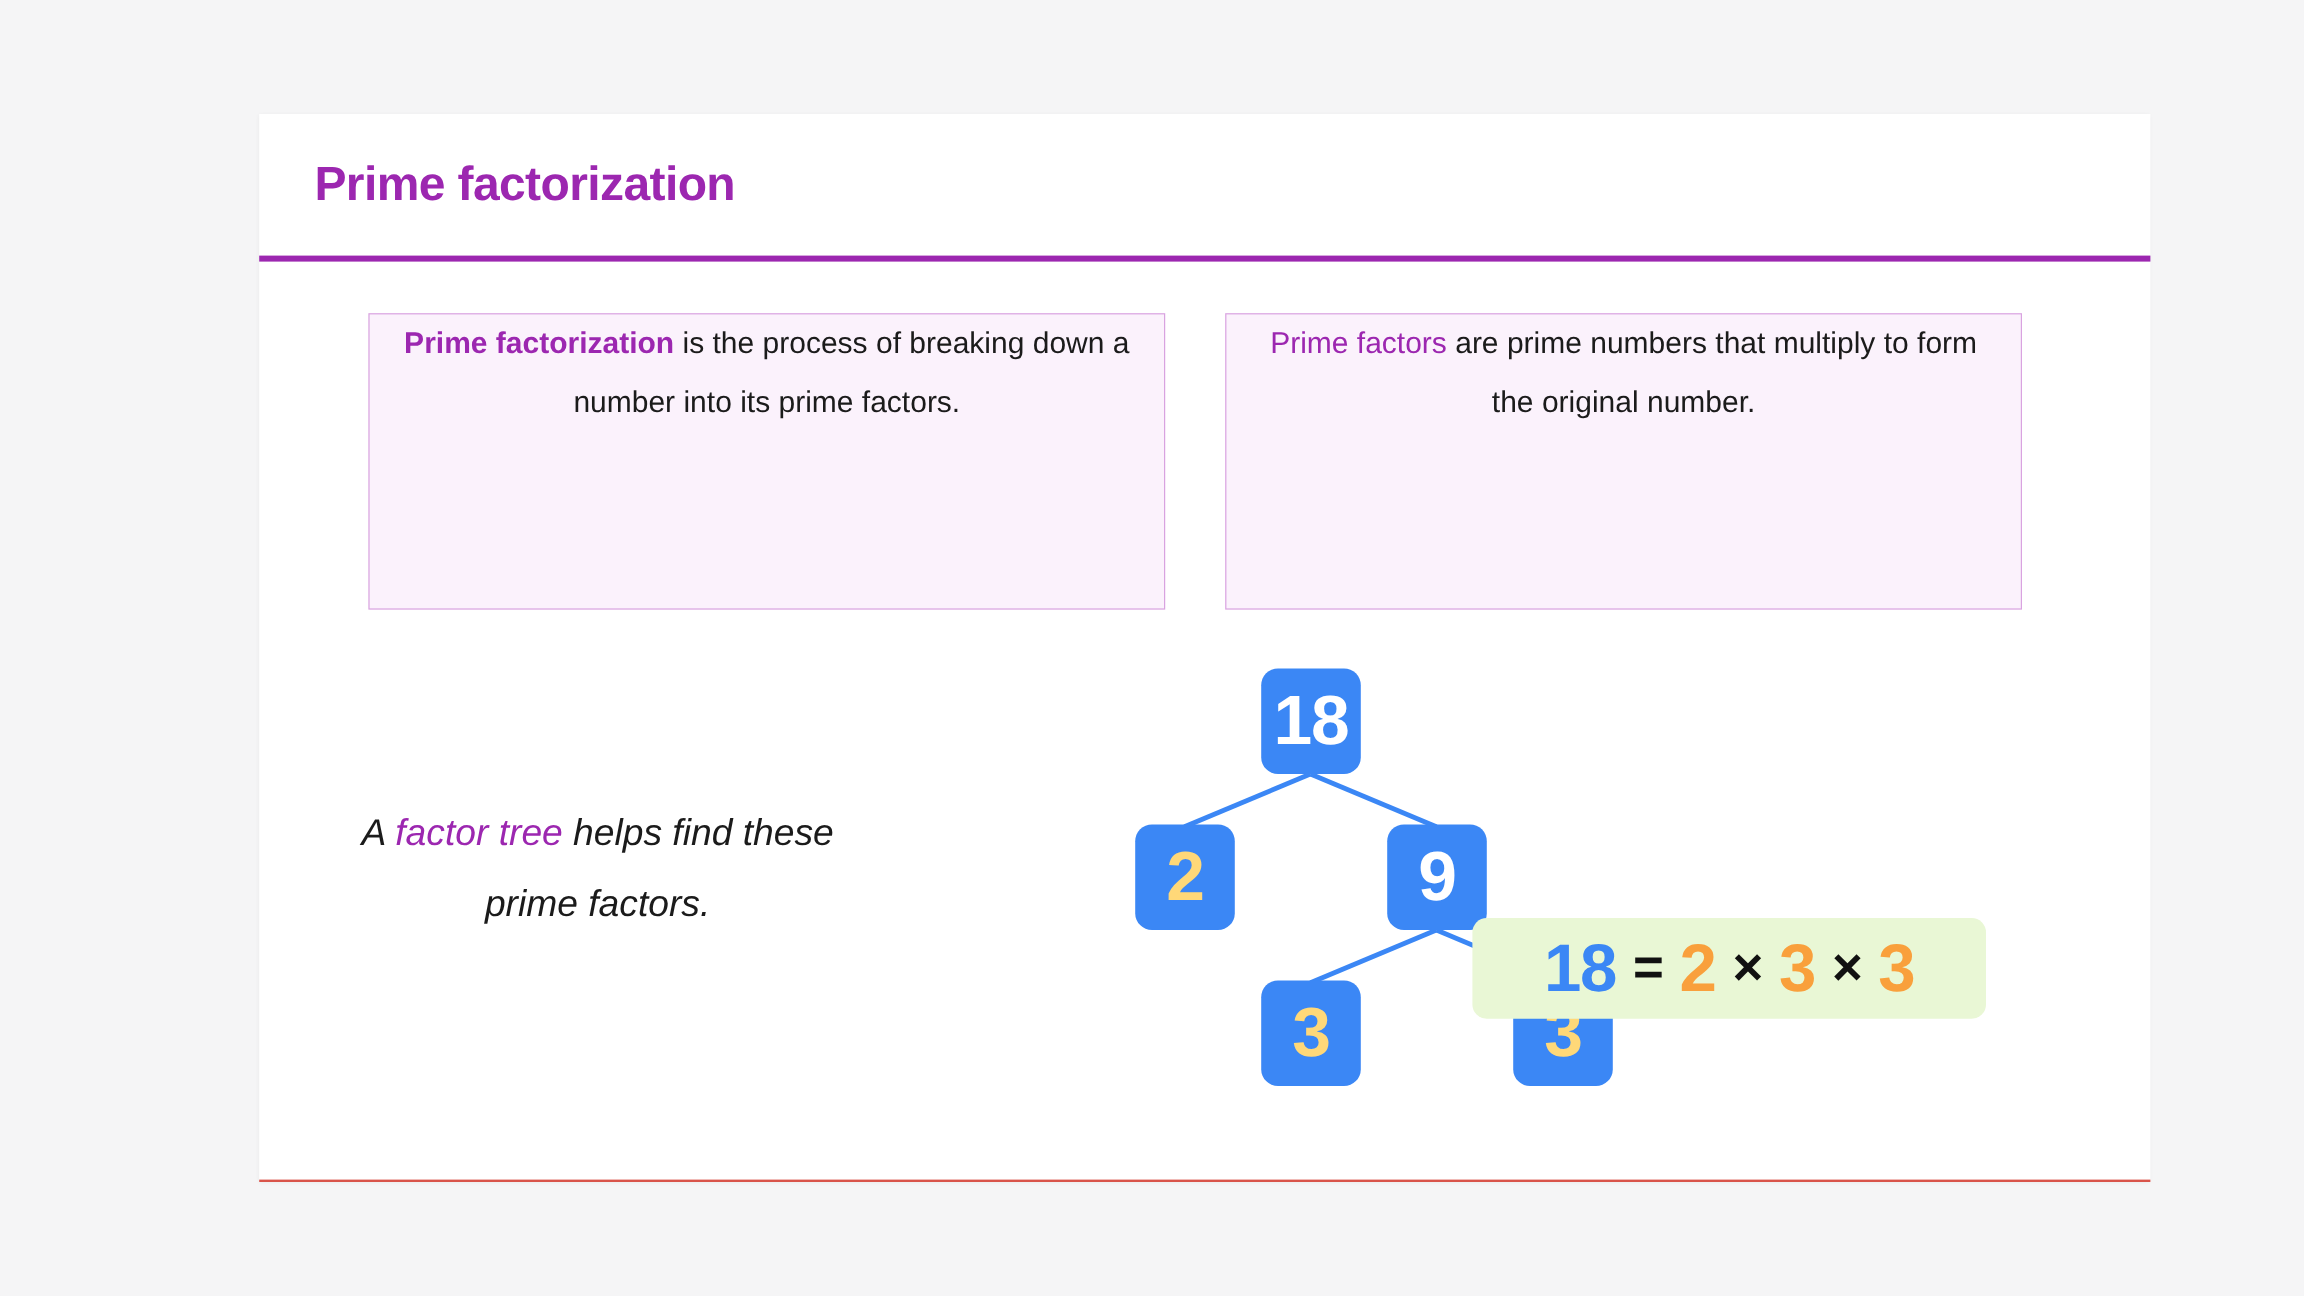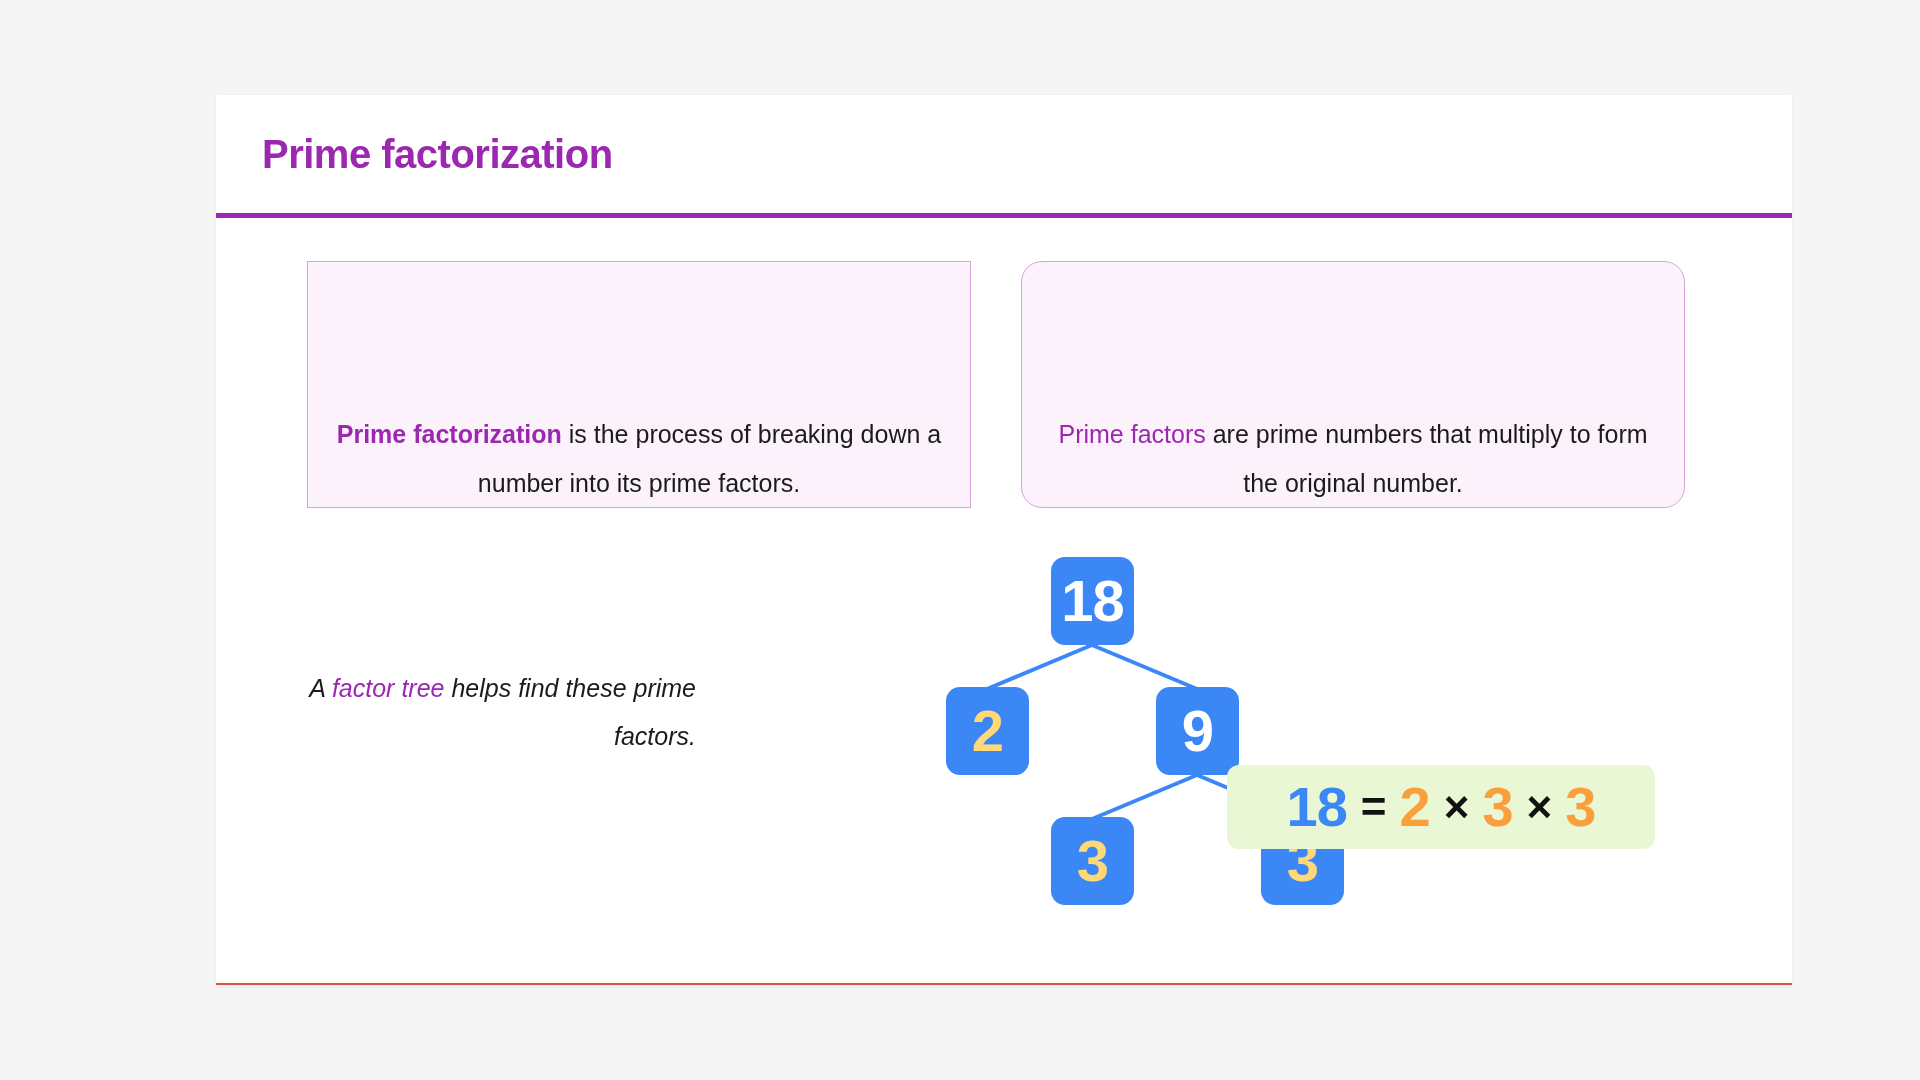--- a/index.html
+++ b/index.html
@@ -63,59 +63,58 @@
     background: #9c27b0;
   }
 
   
   .defbox {
     position: absolute;
     box-sizing: border-box;
     background: #fbf2fc;
     border: 1.5px solid #d9a3e0;
     display: flex;
-    align-items: flex-end;
+    align-items: flex-start;
     justify-content: center;
     text-align: center;
   }
   .defbox .inner {
     font-size: 25px;
     line-height: 1.94;
     color: #1b1b1b;
     padding: 0 22px;
   }
   .defbox-left {
     left: 91px;
     top: 166px;
     width: 664px;
     height: 247px;
   }
   .defbox-right {
     left: 805px;
     top: 166px;
     width: 664px;
     height: 247px;
-    border-radius: 21px;
   }
   .kw-strong {
     color: #9c27b0;
     font-weight: bold;
   }
   .kw {
     color: #9c27b0;
   }
 
   
   .caption {
     position: absolute;
-    left: 60px;
+    left: 72px;
     top: 570px;
     width: 420px;
-    text-align: right;
-    font-size: 25px;
+    text-align: center;
+    font-size: 31px;
     font-style: italic;
     line-height: 1.9;
     color: #1b1b1b;
   }
   .caption .kw {
     color: #9c27b0;
     font-style: italic;
   }
 
   

